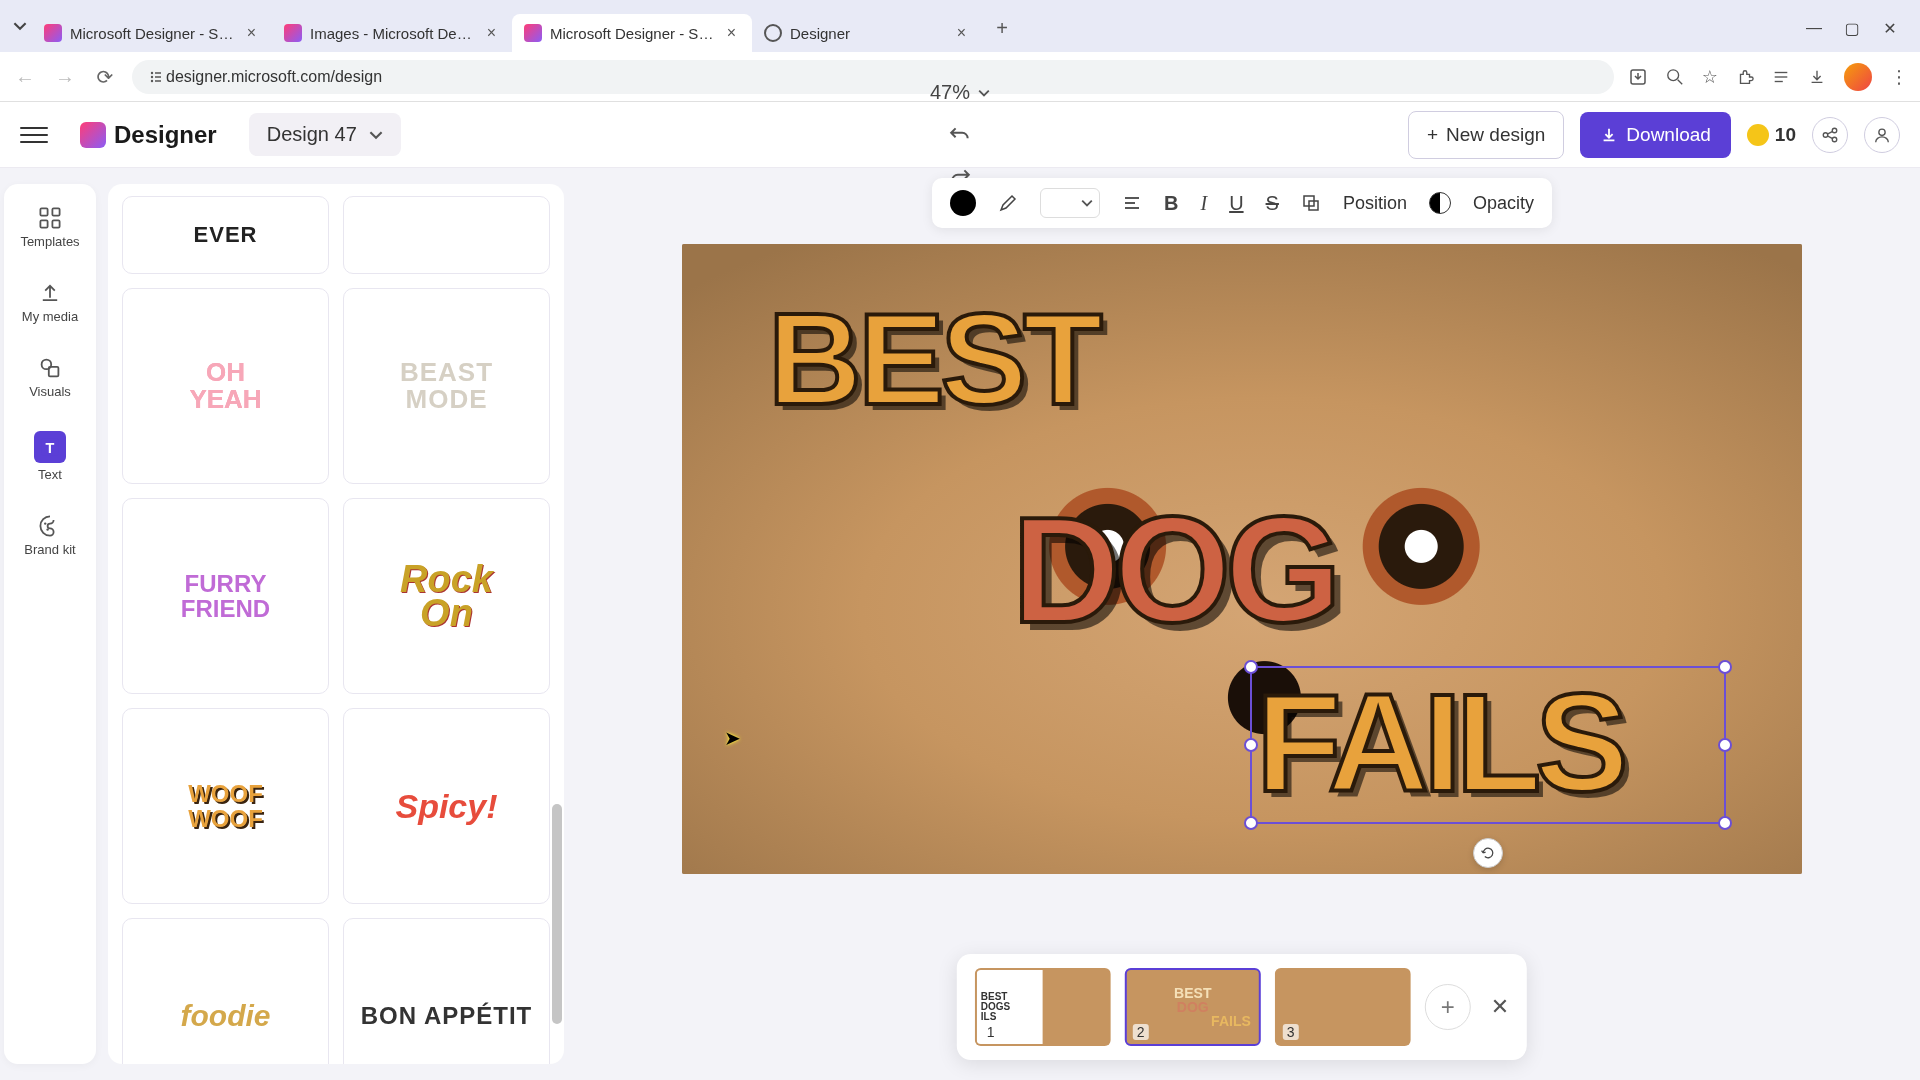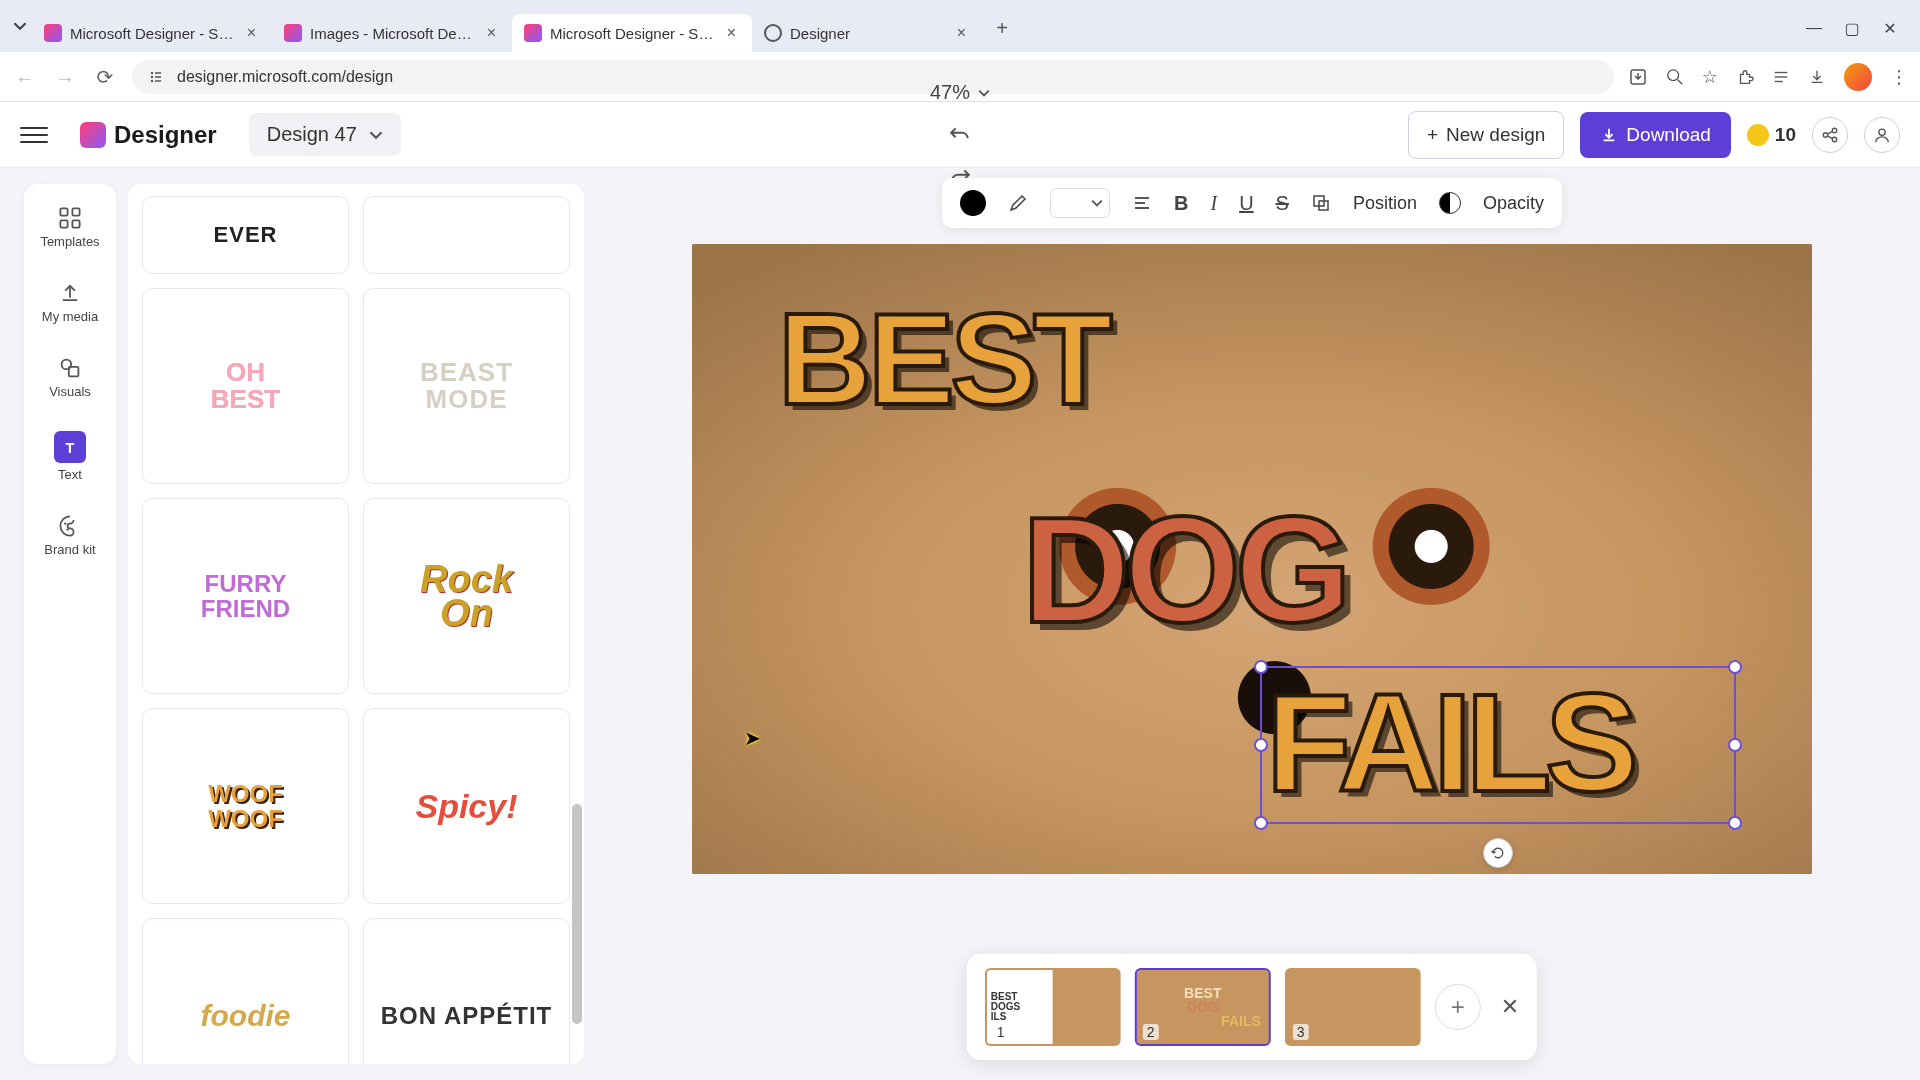--- a/index.html
+++ b/index.html
@@ -15,21 +15,21 @@
 .fav-chatgpt { width:18px;height:18px;border:2px solid #555;border-radius:50%; position:relative;}
 .tab-title { flex:1; white-space:nowrap; overflow:hidden; text-overflow:ellipsis; }
 .tab-close { font-size:16px; color:#555; cursor:pointer; padding:0 4px;}
 .new-tab { width:32px; height:32px; display:flex; align-items:center; justify-content:center; color:#555; margin-bottom:8px; margin-left:4px; font-size:20px;}
 .window-controls { margin-left:auto; display:flex; gap:18px; margin-bottom:14px; padding-right:12px; color:#444;}
 .window-controls span { width:20px; text-align:center; cursor:pointer; font-size:16px;}
 
 .addr-bar { background:#fff; height:50px; display:flex; align-items:center; padding:0 12px; gap:14px; border-bottom:1px solid #e0e0e0;}
 .nav-btn { width:26px; height:26px; display:flex; align-items:center; justify-content:center; color:#666; cursor:pointer; font-size:20px;}
 .nav-btn.disabled { color:#bbb; }
-.url-box { flex:1; display:flex; align-items:center; gap:13px; background:#f1f3f4; border-radius:20px; padding:8px 16px; font-size:16px; color:#333;}
+.url-box { flex:1; display:flex; align-items:center; gap:2px; background:#f1f3f4; border-radius:20px; padding:8px 16px; font-size:16px; color:#333;}
 .addr-icons { display:flex; gap:18px; align-items:center; color:#555;}
 .addr-icons span { cursor:pointer; font-size:18px;}
 .profile-avatar { width:28px;height:28px;border-radius:50%;background:linear-gradient(135deg,#f59e0b,#ef4444);}
 
 
 .app-header { height:66px; background:#fff; display:flex; align-items:center; padding:0 20px; gap:32px; border-bottom:1px solid #eceaf1;}
 .hamburger { width:28px; display:flex; flex-direction:column; gap:5px; cursor:pointer;}
 .hamburger span { height:2px; background:#333; border-radius:1px;}
 .logo { display:flex; align-items:center; gap:8px;}
 .logo-mark { width:26px;height:26px;background:linear-gradient(135deg,#ff3d77,#8b5cf6);border-radius:6px;}
@@ -39,21 +39,21 @@
 .zoom-val { display:flex; align-items:center; gap:8px; cursor:pointer;}
 .hdr-right { margin-left:auto; display:flex; align-items:center; gap:16px;}
 .btn-new { background:#fff; border:1.5px solid #d0cde0; border-radius:8px; padding:12px 18px; font-size:19px; font-weight:500; color:#333; display:flex; align-items:center; gap:8px; cursor:pointer;}
 .btn-download { background:#5b3fd6; color:#fff; border:none; border-radius:8px; padding:12px 20px; font-size:19px; font-weight:500; display:flex; align-items:center; gap:8px; cursor:pointer;}
 .coin-badge { display:flex; align-items:center; gap:6px; font-size:19px; font-weight:600; color:#333;}
 .coin { width:22px;height:22px;background:#f5c518;border-radius:50%;}
 .icon-btn { width:36px;height:36px;border-radius:50%;border:1.5px solid #d0cde0;display:flex;align-items:center;justify-content:center;color:#555;cursor:pointer; font-size:18px;}
 
 
 .main { display:flex; height:calc(1080px - 52px - 50px - 66px); }
-.side-rail { width:92px; background:#fff; border-radius:14px; margin:16px 0 16px 24px; padding:16px 0; display:flex; flex-direction:column; align-items:center; gap:20px; box-shadow:0 2px 8px rgba(0,0,0,0.04);}
+.side-rail { width:92px; background:#fff; border-radius:14px; margin:16px 0 16px 4px; padding:16px 0; display:flex; flex-direction:column; align-items:center; gap:20px; box-shadow:0 2px 8px rgba(0,0,0,0.04);}
 .rail-item { display:flex; flex-direction:column; align-items:center; gap:4px; cursor:pointer; padding:6px; border-radius:8px; width:70px;}
 .rail-item.active .rail-icon { background:#5b3fd6; color:#fff; border-radius:6px; padding:4px;}
 .rail-icon { font-size:22px; color:#555;}
 .rail-label { font-size:13px; color:#444;}
 
 .text-panel { width:456px; background:#fff; border-radius:14px; margin:16px 0 16px 12px; padding:12px 14px; overflow-y:auto; position:relative;}
 .style-grid { display:grid; grid-template-columns:1fr 1fr; gap:14px;}
 .style-card { border:1.5px solid #e8e6f0; border-radius:10px; height:196px; display:flex; align-items:center; justify-content:center; cursor:pointer; font-weight:700; text-align:center; padding:10px;}
 .style-card.short { height:78px; }
 .sc-ever { font-family: Arial Black, sans-serif; color:#222; font-size:22px; letter-spacing:1px; }
@@ -326,21 +326,21 @@
   </div>
 
   <div class="text-panel">
     <div class="style-grid">
       <div class="style-card short sc-ever">
           <span>EVER</span>
         </div>
       <div class="style-card short sc-blank"></div>
       <div class="style-card sc-ohyeah">
           <span style="white-space:pre-line;">OH
-BEST</span>
+YEAH</span>
         </div>
       <div class="style-card sc-beast">
           <span style="white-space:pre-line;">BEAST
 MODE</span>
         </div>
       <div class="style-card sc-furry">
           <span style="white-space:pre-line;">FURRY
 FRIEND</span>
         </div>
       <div class="style-card sc-rockon">

